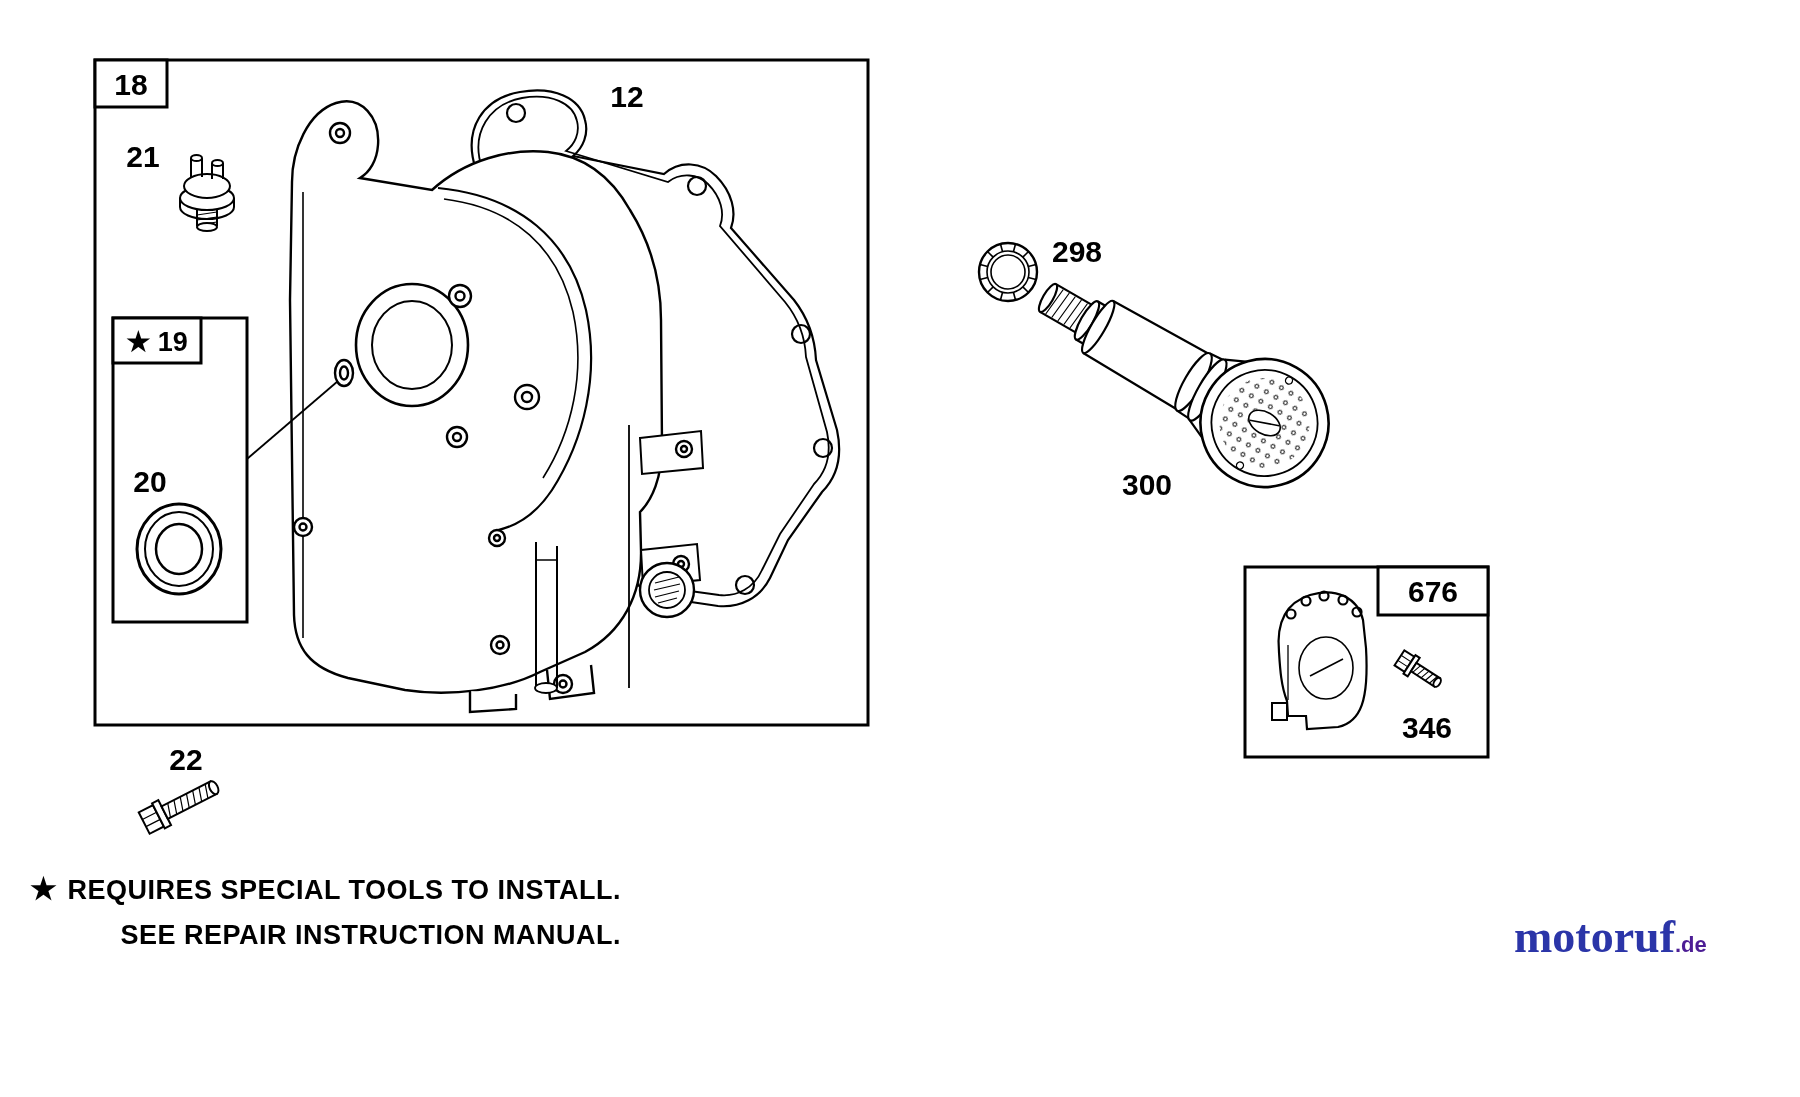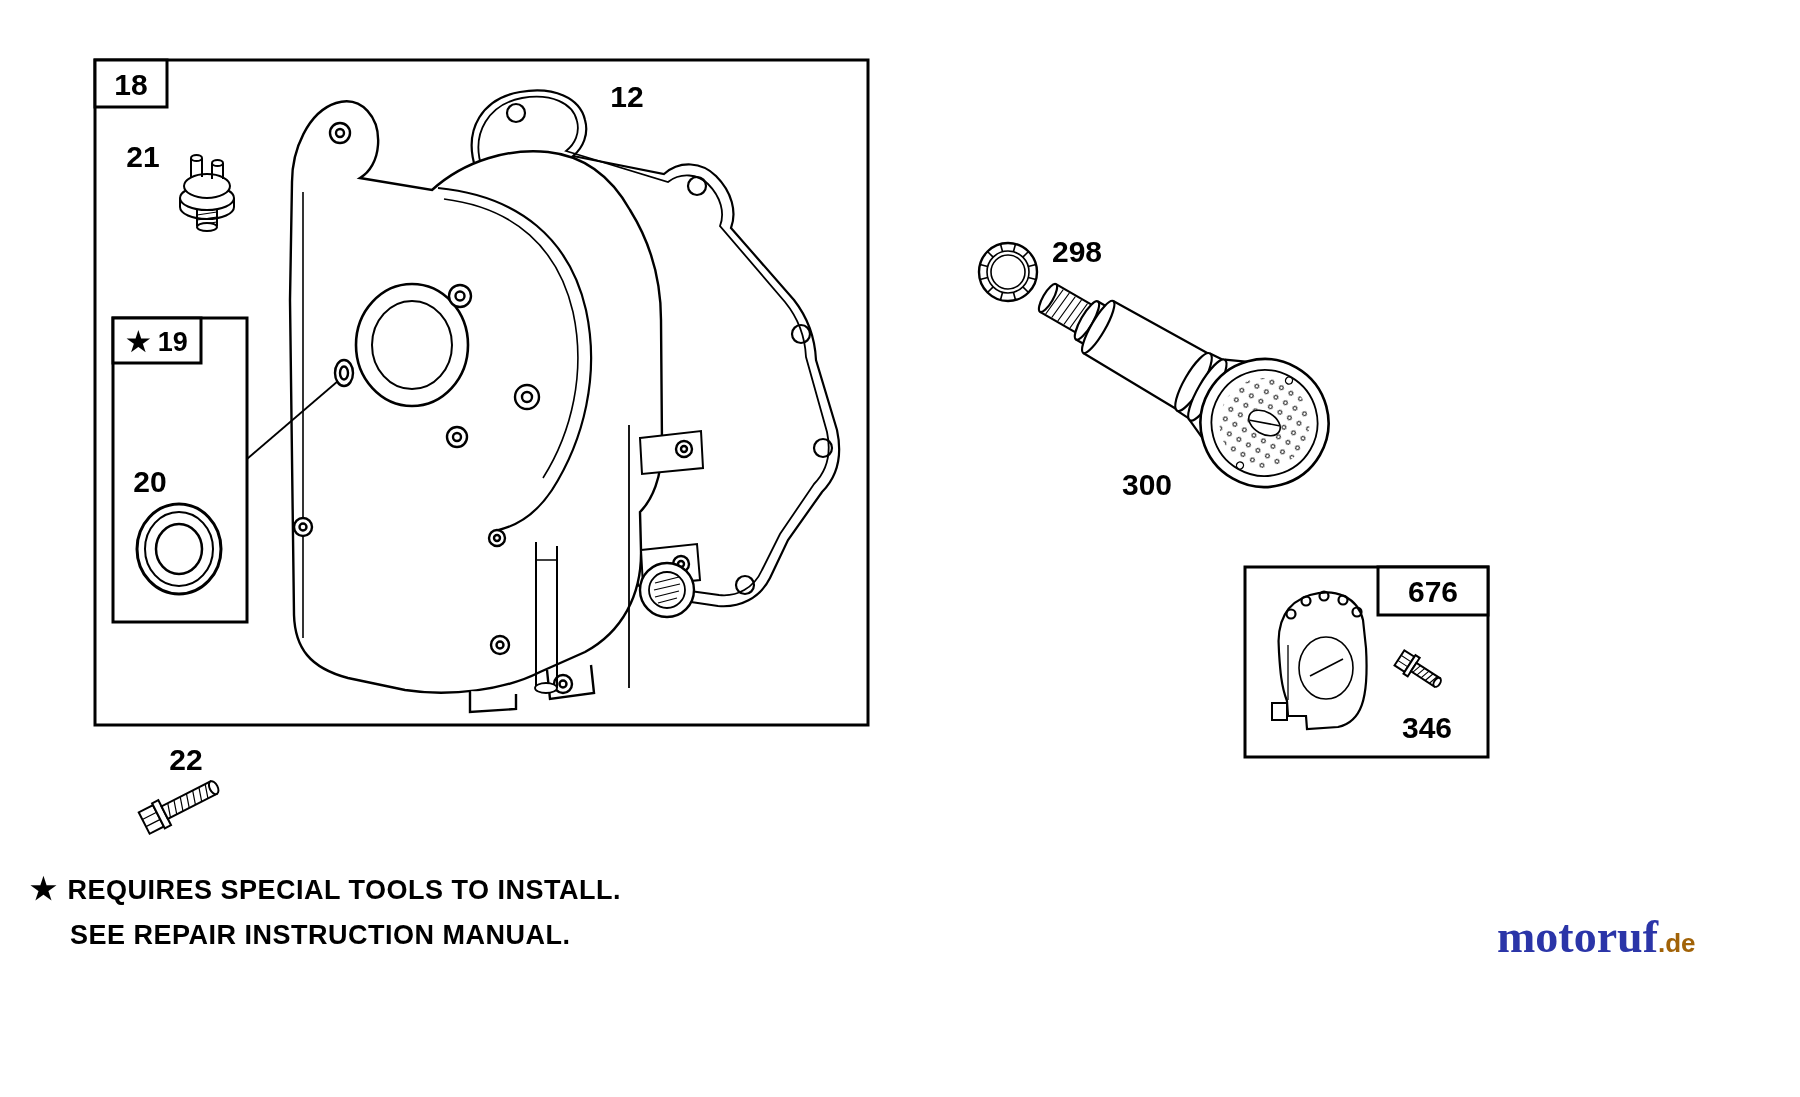--- a/index.html
+++ b/index.html
@@ -4,24 +4,24 @@
 <style>
   html,body{margin:0;padding:0;background:#fff;}
   .canvas{position:relative;width:1800px;height:1037px;background:#ffffff;overflow:hidden;
           font-family:"Liberation Sans",sans-serif;}
   .canvas svg{position:absolute;top:0;left:0;}
   svg text{font-family:"Liberation Sans",sans-serif;font-weight:bold;fill:#000;}
   .part-label{font-size:30px;}
   .footnote{position:absolute;left:30px;top:866px;font-weight:bold;font-size:27px;color:#000;
             letter-spacing:0.5px;line-height:45px;}
   .footnote .star{font-size:30px;margin-right:10px;}
-  .footnote .l2{padding-left:40px;}
+  .footnote .l2{padding-left:40px;text-align:right;}
   .brand{position:absolute;left:1497px;top:910px;white-space:nowrap;}
-  .brand .name{font-family:"Liberation Serif",serif;font-weight:bold;font-size:46px;color:#2b35a8;}
-  .brand .tld{font-family:"Liberation Sans",sans-serif;font-size:26px;color:#a16207;font-weight:bold;}
+  .brand .name{font-family:"Liberation Serif",serif;font-weight:bold;font-size:46px;color:#2b35a8;margin-left:17px;}
+  .brand .tld{font-family:"Liberation Sans",sans-serif;font-size:22px;color:#4c1d95;font-weight:bold;}
 </style>
 </head>
 <body>
 
 <div class="canvas">
 
 <svg width="1800" height="1097" viewBox="0 0 1800 1097">
   <defs>
     <pattern id="dots" width="11" height="11" patternUnits="userSpaceOnUse">
       <circle cx="5" cy="5" r="2" fill="none" stroke="#000" stroke-width="1"></circle>

